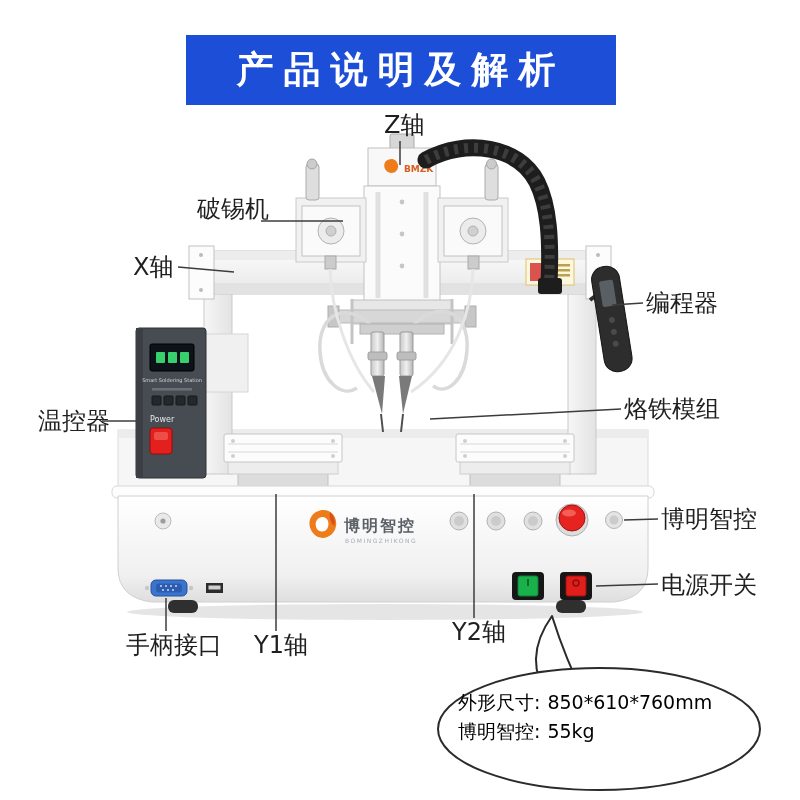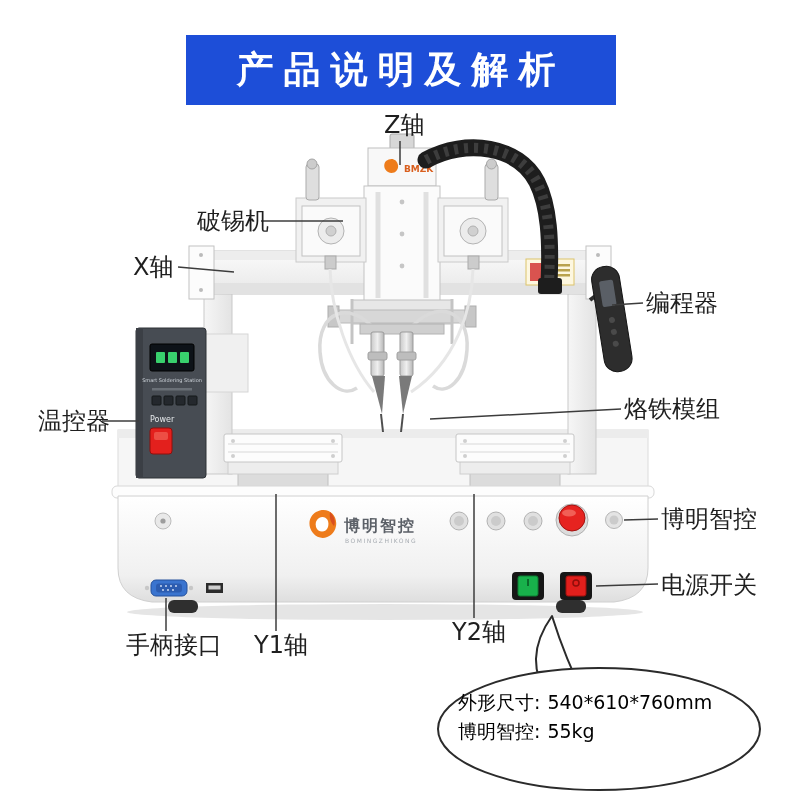--- a/index.html
+++ b/index.html
@@ -270,33 +270,33 @@
 
     <g>
       <path d="M 550 700 C 530 672 532 644 552 616 C 562 648 574 676 586 700 Z" fill="#ffffff" stroke="#2b2b2b" stroke-width="2" stroke-linejoin="round"></path>
       <ellipse cx="599" cy="729" rx="161" ry="61" fill="#ffffff" stroke="#2b2b2b" stroke-width="2"></ellipse>
     </g>
   </svg>
 
   <div class="title-banner">产品说明及解析</div>
 
   <div class="label" style="left:384px;top:114px;">Z轴</div>
-  <div class="label" style="left:197px;top:210px;">破锡机</div>
+  <div class="label" style="left:197px;top:198px;">破锡机</div>
   <div class="label" style="left:133px;top:256px;">X轴</div>
   <div class="label" style="left:646px;top:292px;">编程器</div>
   <div class="label" style="left:38px;top:410px;">温控器</div>
   <div class="label" style="left:624px;top:398px;">烙铁模组</div>
   <div class="label" style="left:661px;top:508px;">博明智控</div>
   <div class="label" style="left:661px;top:574px;">电源开关</div>
   <div class="label" style="left:126px;top:634px;">手柄接口</div>
   <div class="label" style="left:254px;top:634px;">Y1轴</div>
   <div class="label" style="left:452px;top:621px;">Y2轴</div>
 
   <div class="bubble-text">
     <div class="spec-line">
-      <span>外形尺寸:</span><span class="v">540*610*760mm</span>
+      <span>外形尺寸:</span><span class="v">850*610*760mm</span>
     </div>
     <div class="spec-line">
       <span>博明智控:</span><span class="v">55kg</span>
     </div>
   </div>
 
 </div>
 
 </body></html>

